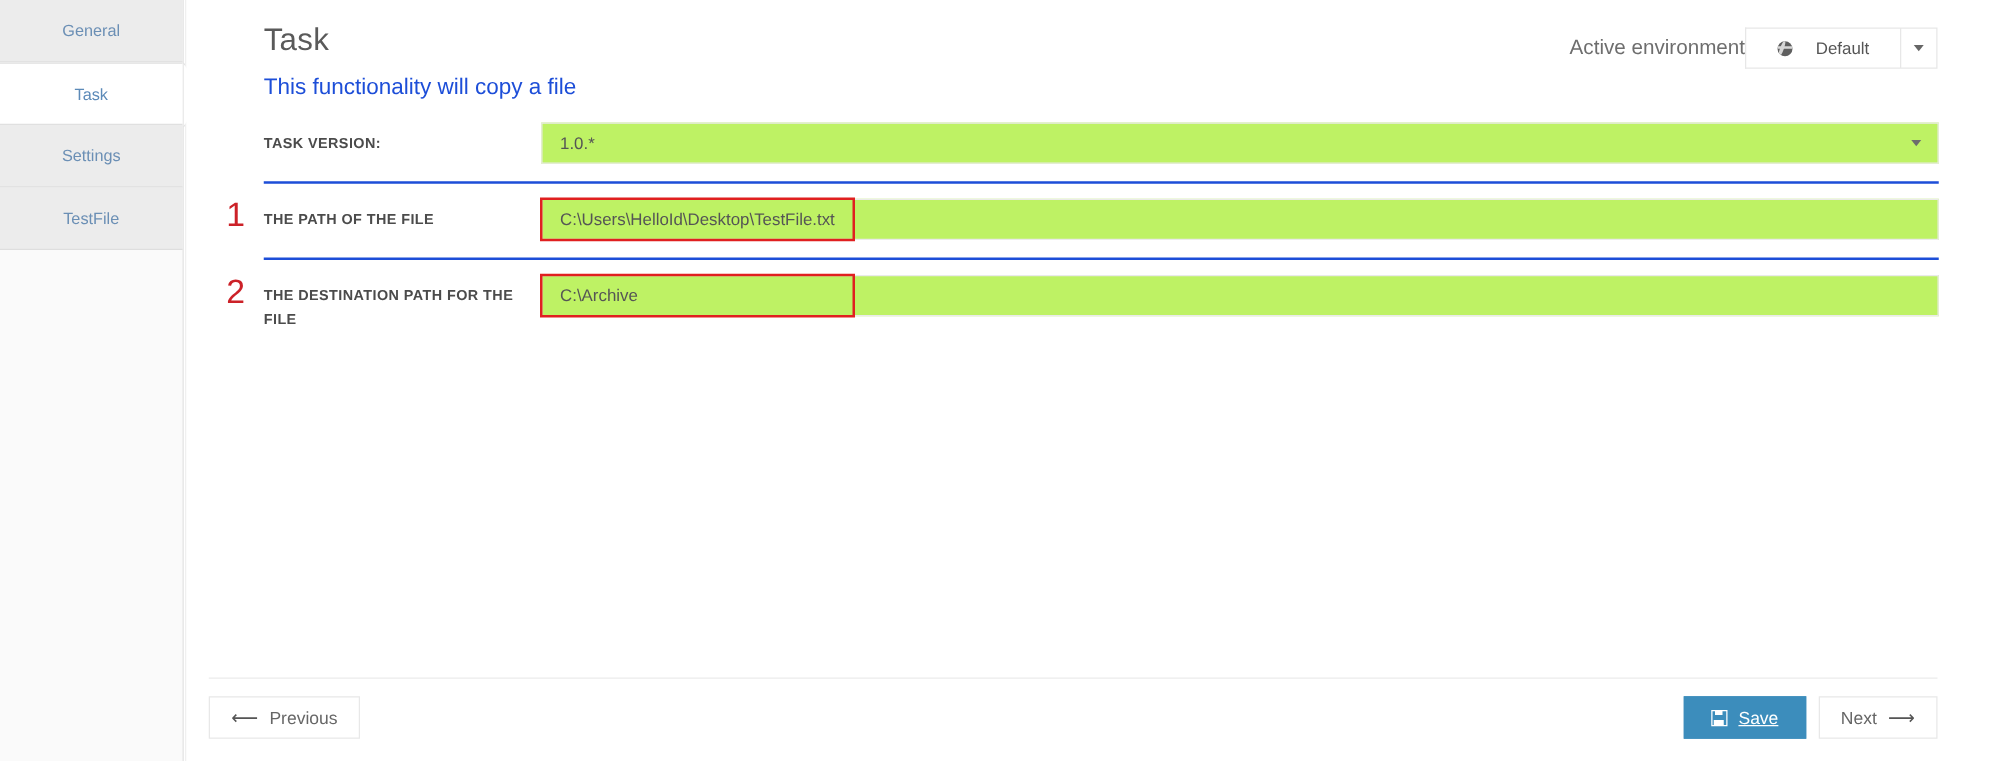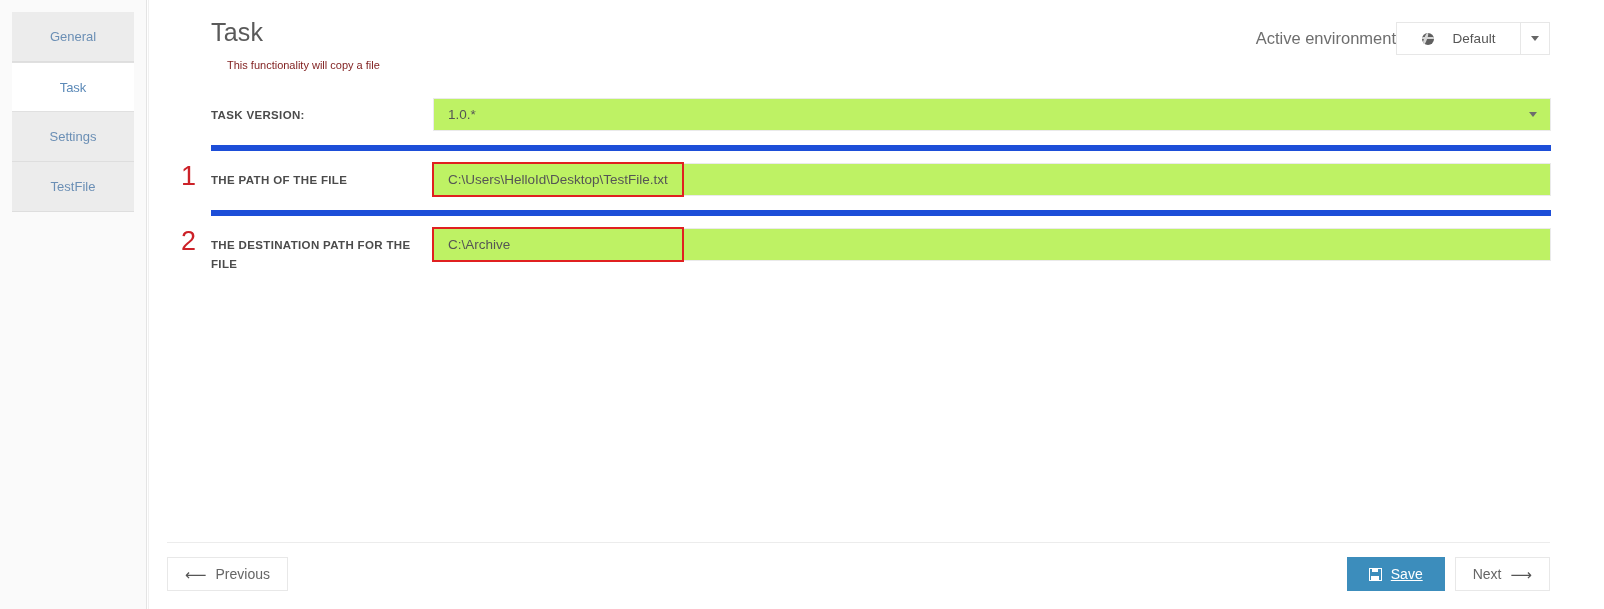--- a/index.html
+++ b/index.html
@@ -21,21 +21,21 @@
 
   
   .sidebar {
     position: absolute;
     left: 0; top: 0;
     width: 147px;
     height: 609px;
     background: #fafafa;
     border-right: 1px solid #e4e4e4;
   }
-  .nav-list { list-style: none; margin: 0; padding: 12px; }
+  .nav-list { list-style: none; margin: 0; padding: 0; }
   .nav-item {
     position: relative;
     height: 50px;
     line-height: 50px;
     text-align: center;
     font-size: 13px;
     color: #6b8fb5;
     background: #ececec;
     border-bottom: 1px solid #dedede;
     cursor: pointer;
@@ -83,23 +83,23 @@
     left: 62px; top: 18px;
   }
   .page-title {
     font-size: 25px;
     font-weight: 300;
     color: #5a5a5a;
     margin: 0;
     letter-spacing: .2px;
   }
   .page-subtitle {
-    font-size: 11px;
-    color: #7f1d1d;
-    margin: 12px 0 0 16px;
+    font-size: 18px;
+    color: #1d4ed8;
+    margin: 12px 0 0 0;
   }
 
   .env-area {
     position: absolute;
     right: 54px; top: 22px;
     display: flex;
     align-items: center;
   }
   .env-label {
     font-size: 16.5px;
@@ -170,21 +170,21 @@
     position: absolute;
     left: 62px; top: 86px;
     width: 1340px;
   }
   .form-row {
     position: relative;
     display: flex;
     align-items: flex-start;
     padding: 12px 0 14px 0;
   }
-  .form-row.divided { border-bottom: 6px solid #1d4ed8; }
+  .form-row.divided { border-bottom: 2px solid #1d4ed8; }
   .row-num {
     position: absolute;
     left: -30px;
     top: 12px;
     font-size: 27px;
     font-weight: 400;
     color: #cc2128;
     font-family: "Liberation Sans", sans-serif;
     line-height: 1;
   }

